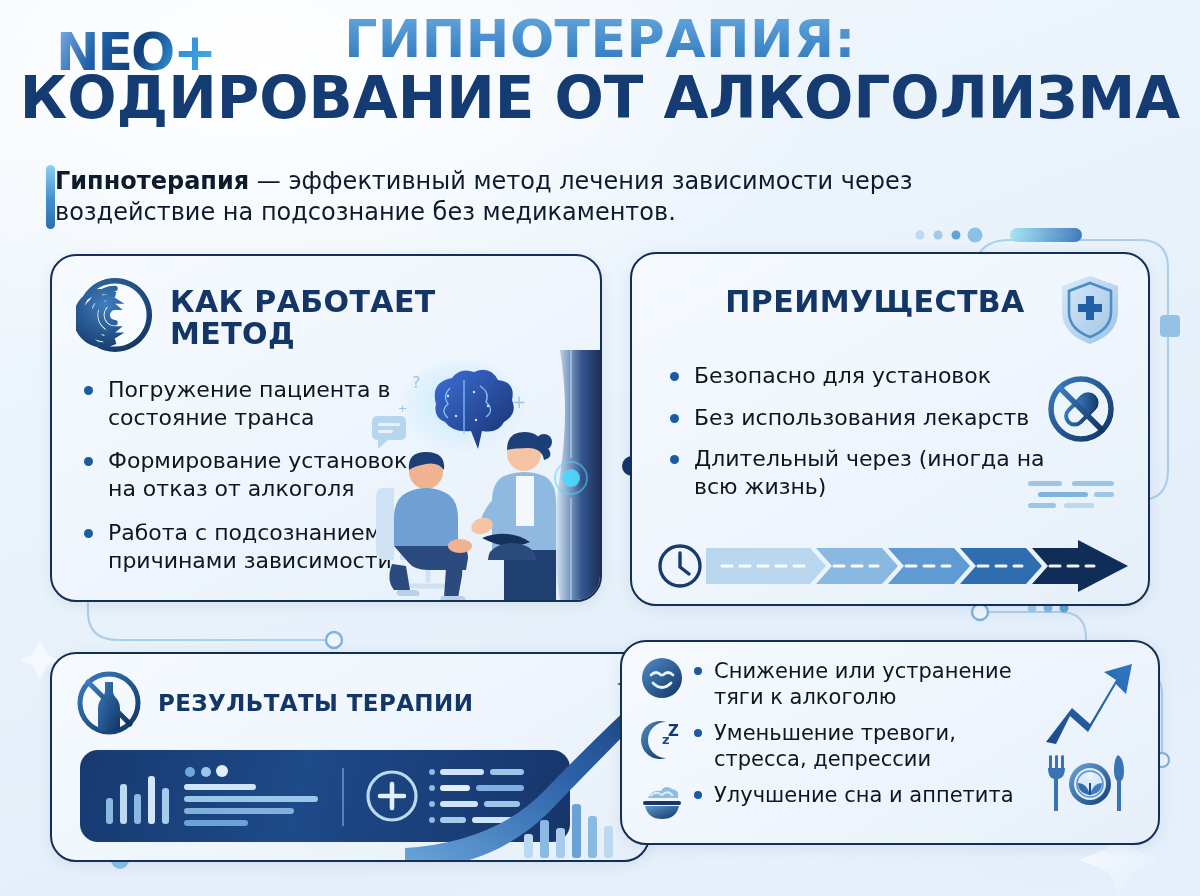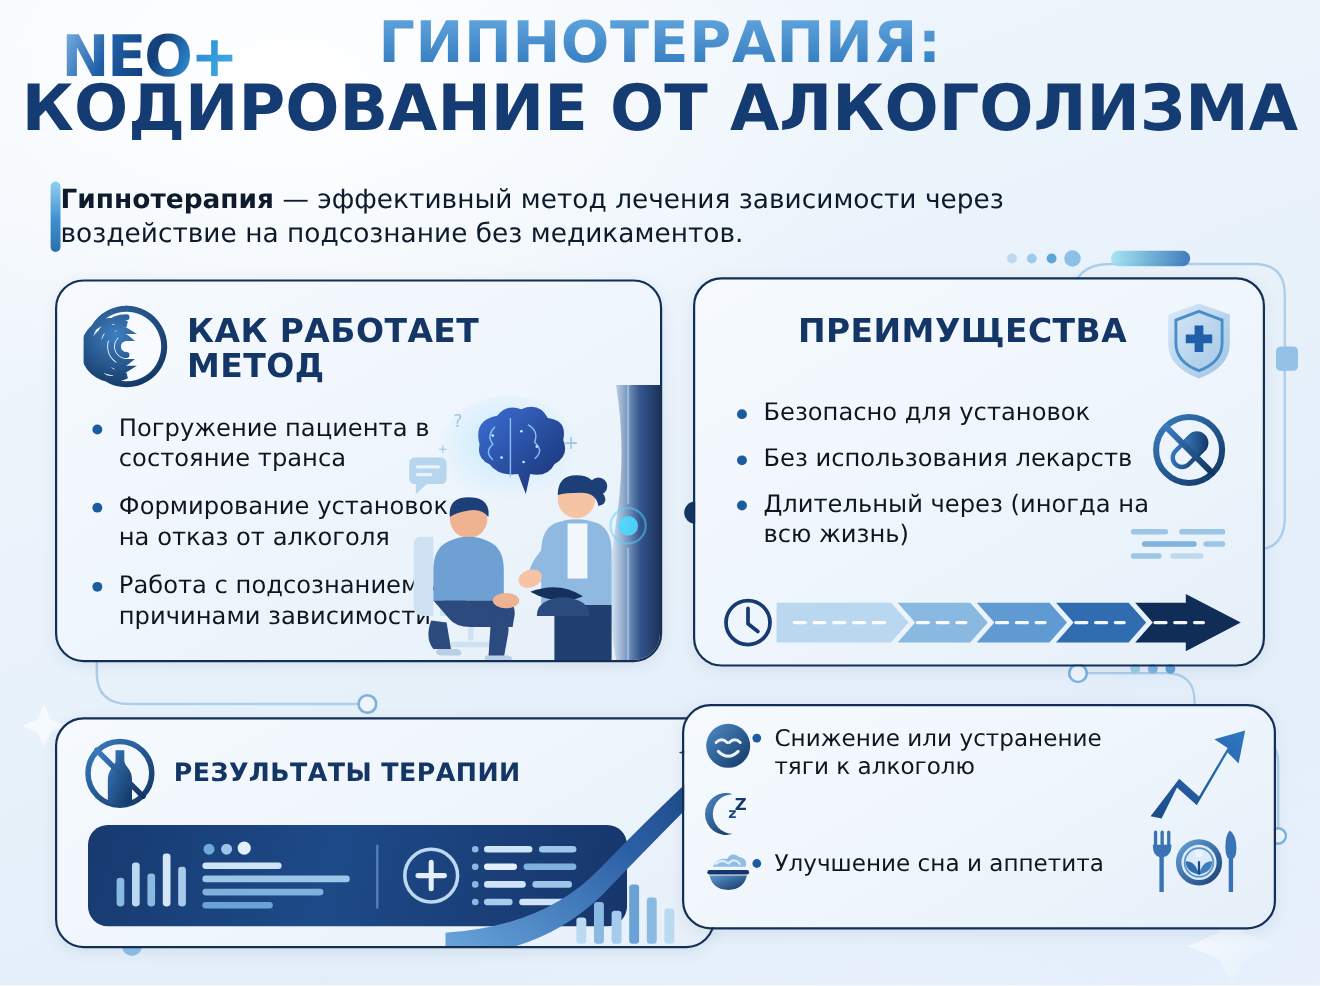--- a/index.html
+++ b/index.html
@@ -173,21 +173,21 @@
     position: absolute;
     left: 28px; top: 96px;
     width: 490px; height: 92px;
     border-radius: 18px;
     background: linear-gradient(105deg, #173a70 0%, #1d4a88 45%, #17356b 100%);
     overflow: hidden;
   }
 
   
   #card-effects .rows { position: absolute; left: 18px; top: 14px; width: 400px; }
-  .eff-row { display: flex; align-items: flex-start; margin-bottom: 8px; }
+  .eff-row { display: flex; align-items: flex-start; gap: 10px; margin-bottom: 8px; }
   .eff-ico { flex: 0 0 auto; width: 44px; height: 44px; }
   .eff-txt {
     position: relative;
     padding-left: 20px;
     font-size: 21px;
     line-height: 1.24;
     color: #10161f;
     padding-top: 2px;
     font-family: "DejaVu Sans", sans-serif;
   }
@@ -540,20 +540,21 @@
           <defs>
             <linearGradient id="moonG" x1="0" y1="0" x2="1" y2="1">
               <stop offset="0%" stop-color="#4f8cc8"></stop>
               <stop offset="100%" stop-color="#123562"></stop>
             </linearGradient>
           </defs>
           <path d="M26 4 A19 19 0 1 0 26 40 A15 15 0 1 1 26 4 z" fill="url(#moonG)"></path>
           <text x="22" y="26" font-size="13" font-weight="700" fill="#1a4a86" font-family="DejaVu Sans, sans-serif">z</text>
           <text x="28" y="18" font-size="15" font-weight="700" fill="#14396e" font-family="DejaVu Sans, sans-serif">Z</text>
         </svg>
+        <div class="eff-txt">Уменьшение тревоги, стресса, депрессии</div>
       </div>
 
       <div class="eff-row">
         <svg class="eff-ico" viewBox="0 0 44 44">
           <defs>
             <linearGradient id="bowlG" x1="0" y1="0" x2="1" y2="1">
               <stop offset="0%" stop-color="#5e98cf"></stop>
               <stop offset="100%" stop-color="#123562"></stop>
             </linearGradient>
           </defs>

